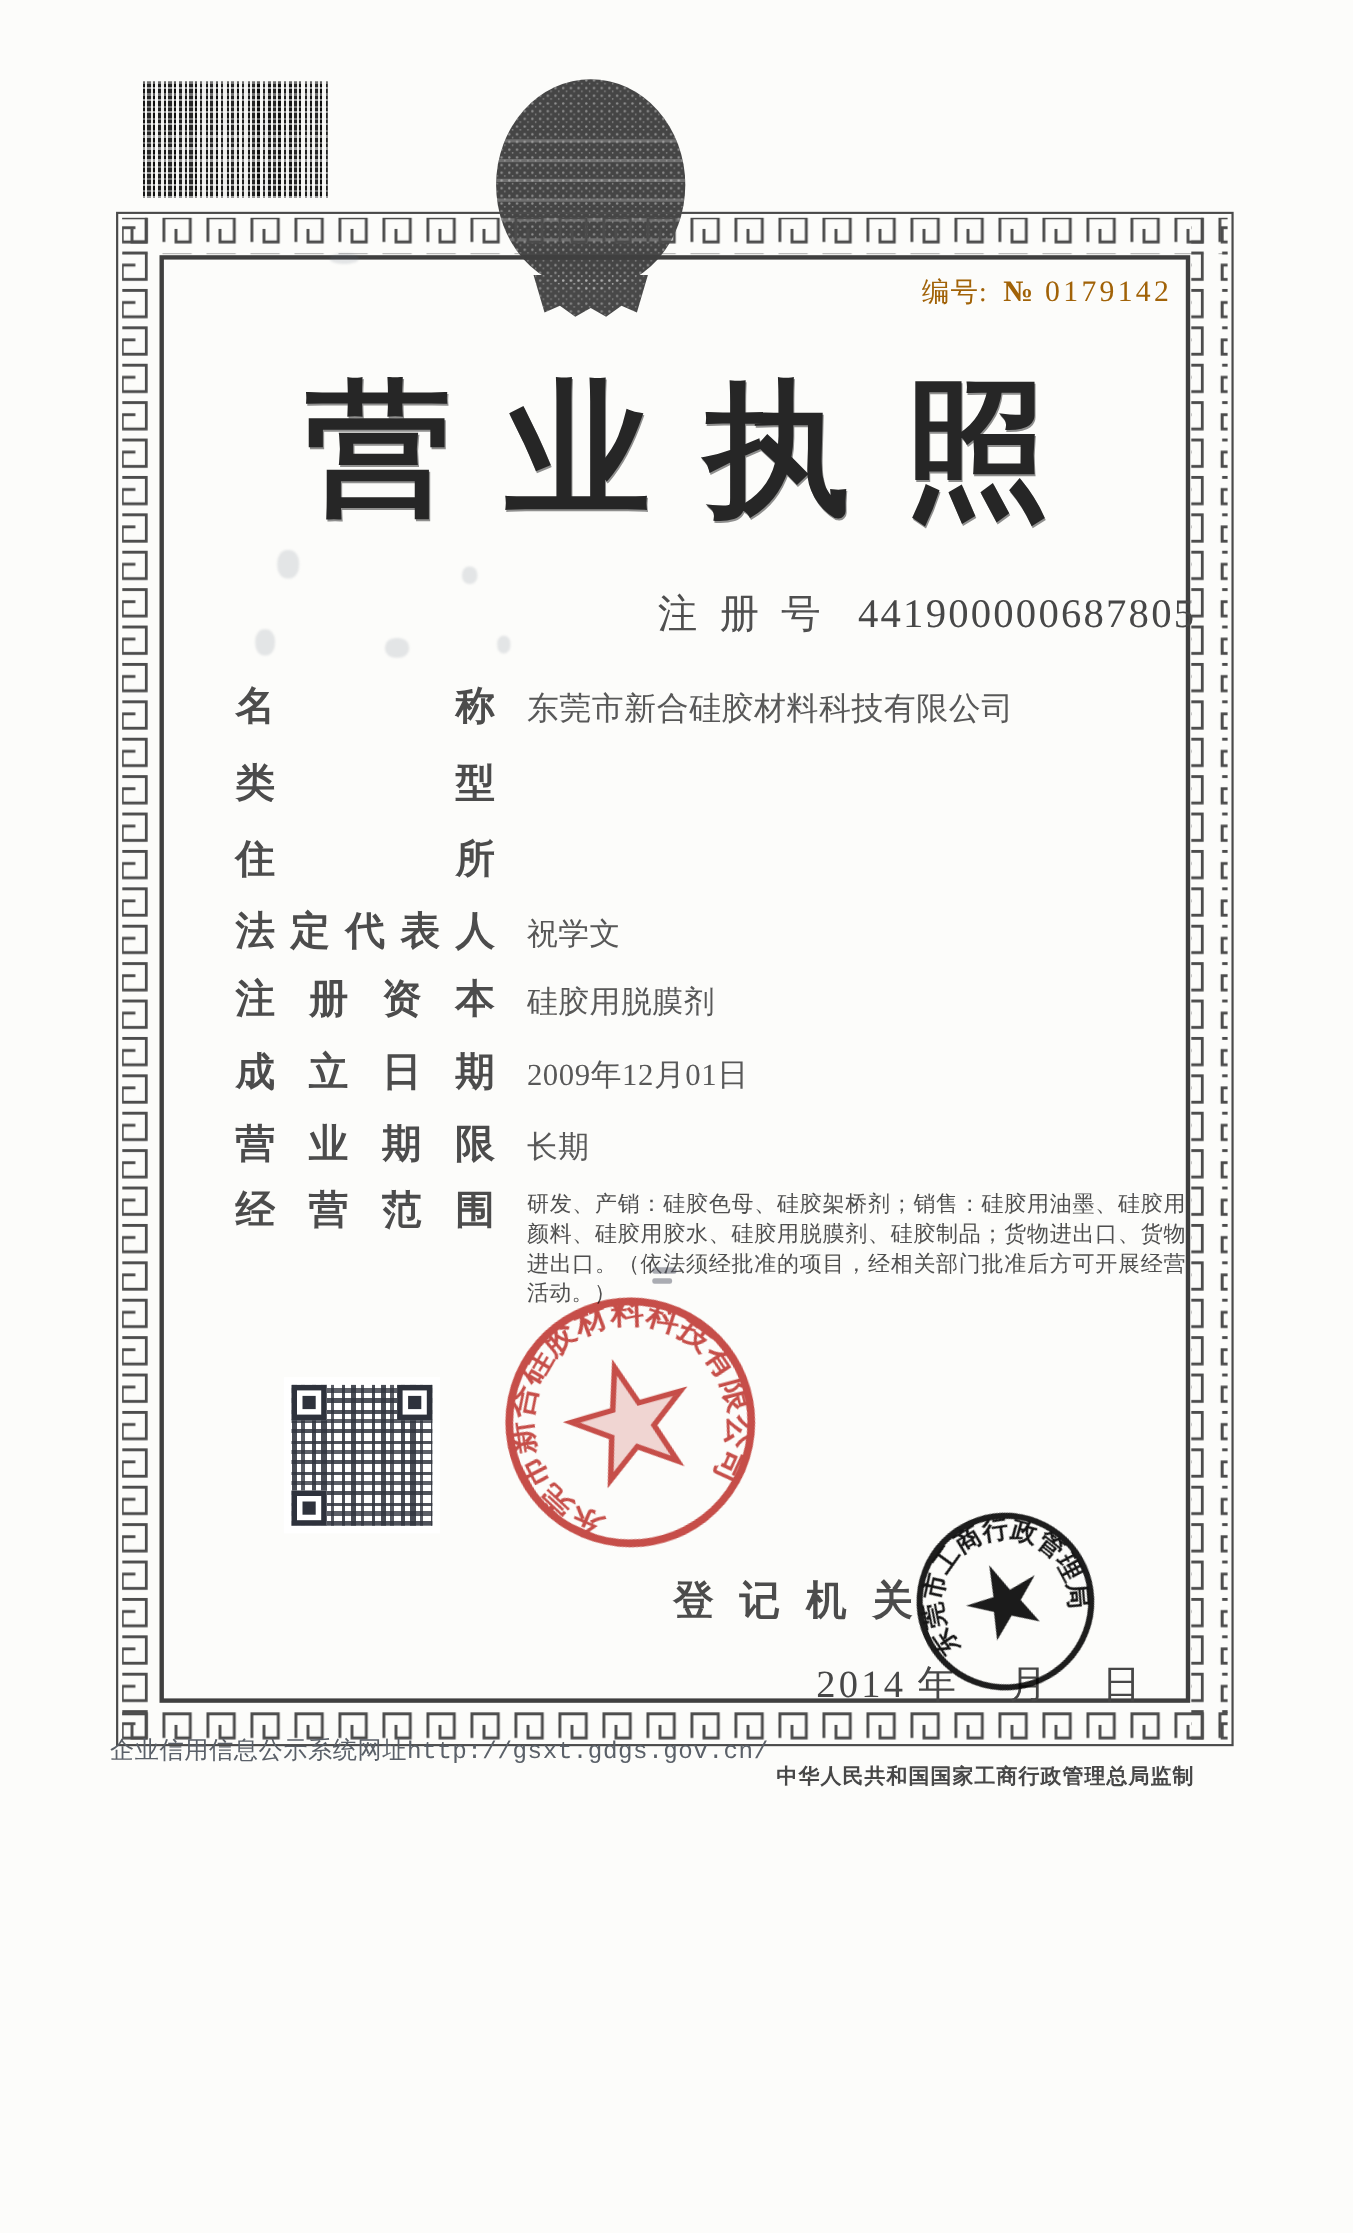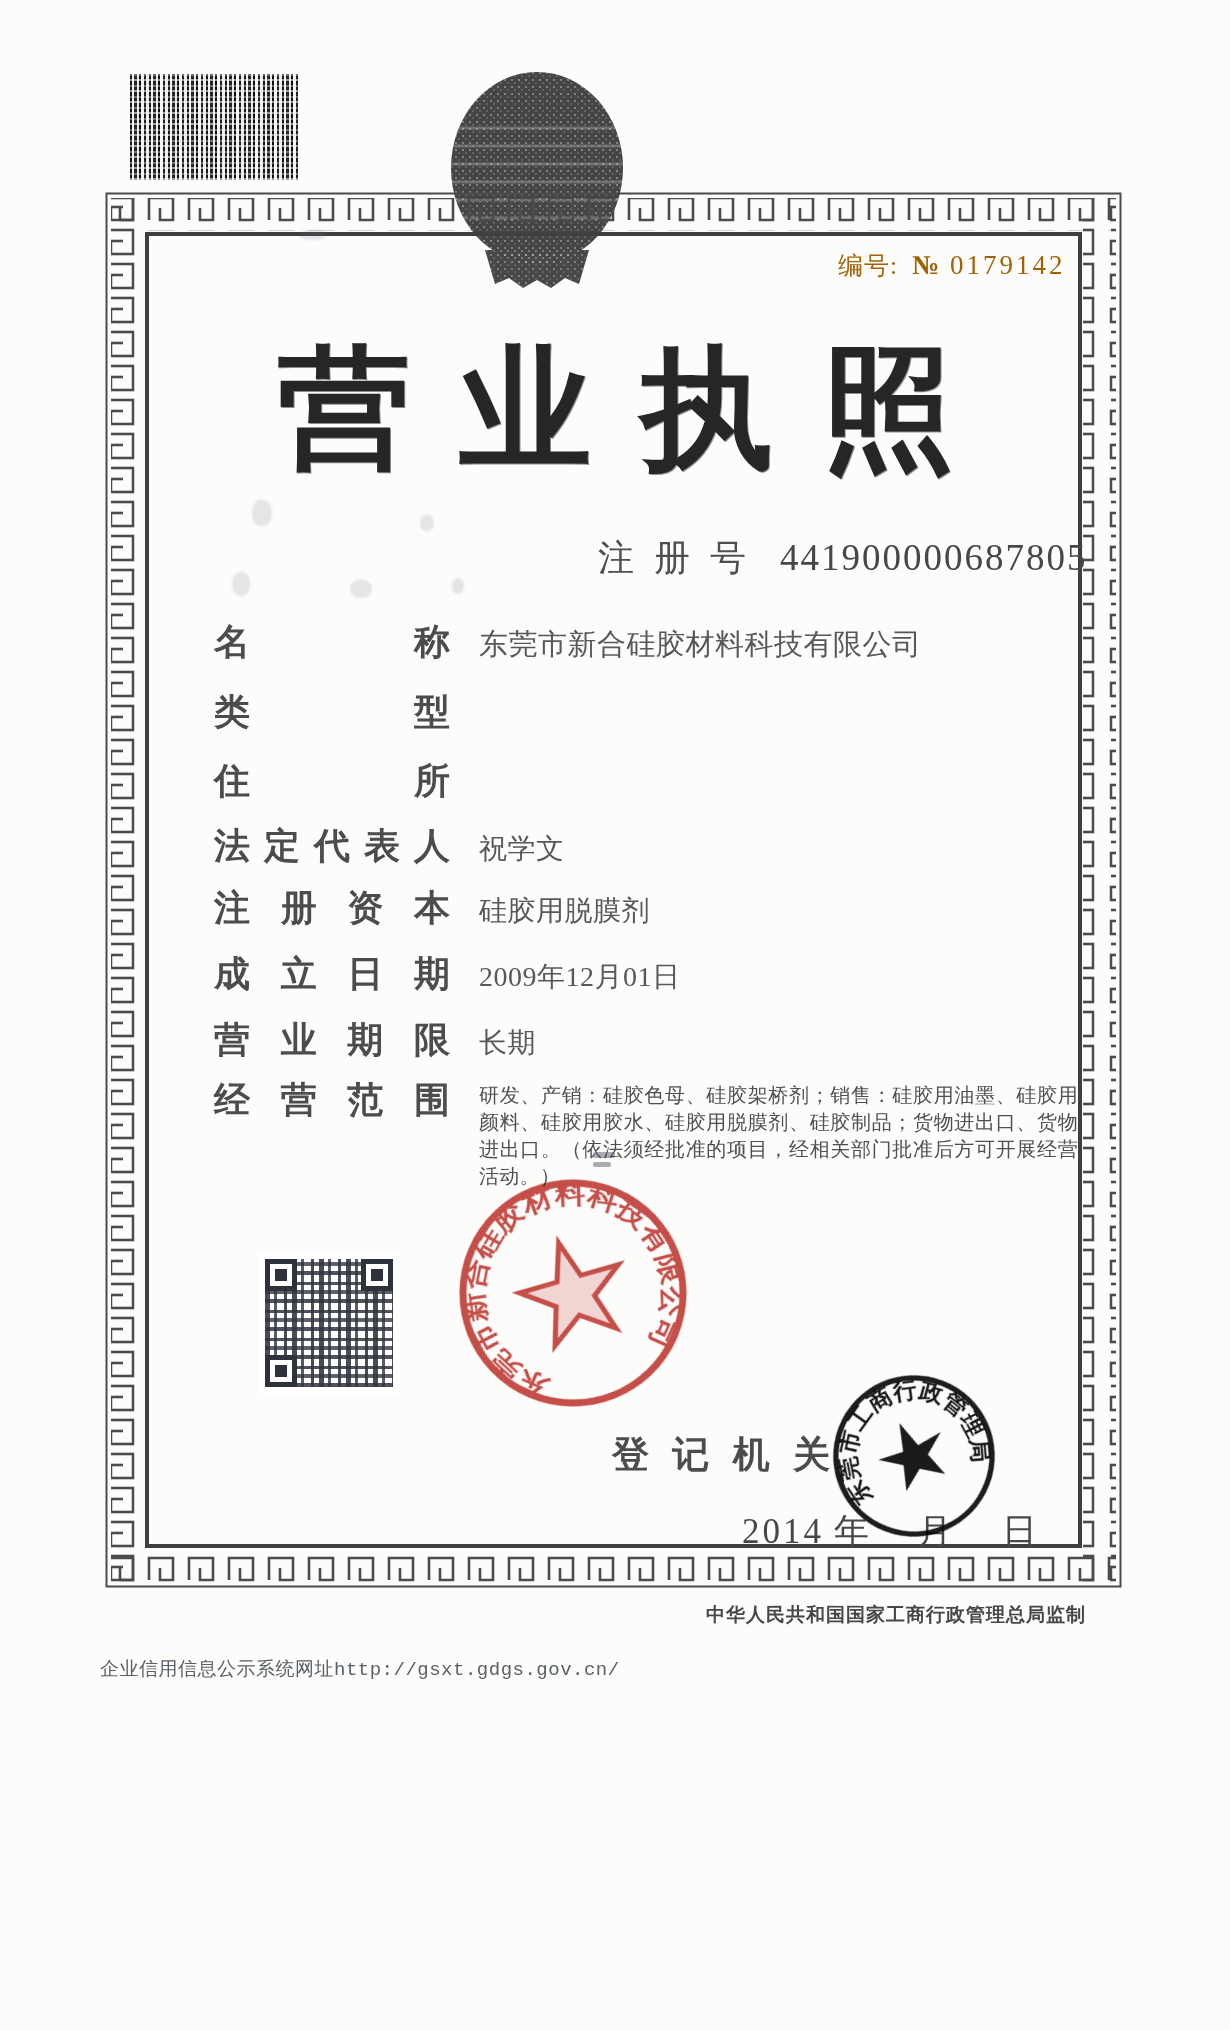--- a/index.html
+++ b/index.html
@@ -80,21 +80,21 @@
   .seal-black .star{fill:#1b1b1b;}
   .seal text{font-family:"Liberation Serif", serif;font-weight:bold;}
 
   
   .registrar{left:612px;top:1430px;width:218px;font-size:37px;font-weight:600;color:#4c4c4c;}
   .dateline{left:742px;top:1490px;display:flex;align-items:baseline;font-size:35px;color:#474747;white-space:nowrap;margin-top:18px;}
   .dateline .y{letter-spacing:3px;}
   .dateline .c1{margin-left:10px;} .dateline .c2{margin-left:48px;} .dateline .c3{margin-left:50px;}
 
   
-  .footer-left{left:100px;top:1656px;font-size:19px;color:#5a6068;letter-spacing:.5px;font-family:"Liberation Mono", monospace;}
+  .footer-left{left:100px;top:1576px;font-size:22px;color:#5a6068;letter-spacing:.5px;font-family:"Liberation Mono", monospace;}
   .footer-right{left:706px;top:1602px;font-size:19px;font-weight:600;color:#474747;letter-spacing:1px;}
 
   
   .smudge{background:rgba(100,110,130,.16);border-radius:45%;filter:blur(1px);}
   .smudge.dark{background:rgba(70,75,90,.45);filter:blur(.5px);border-radius:2px;}
 </style>
 </head>
 <body>
 
 <div class="abs barcode"></div>

